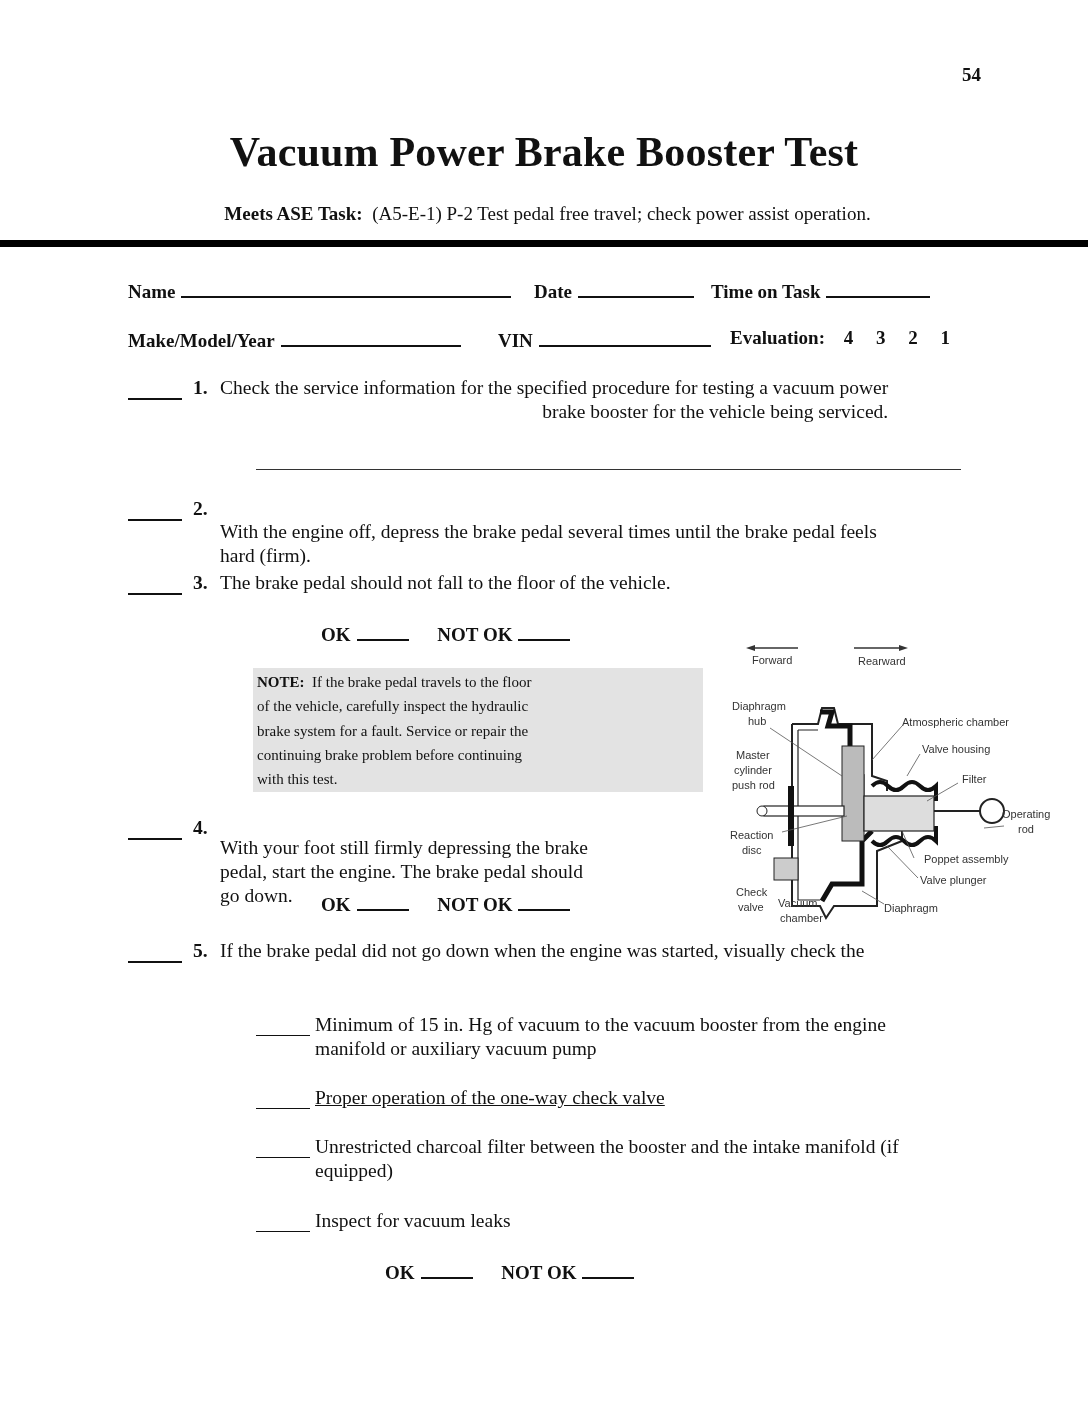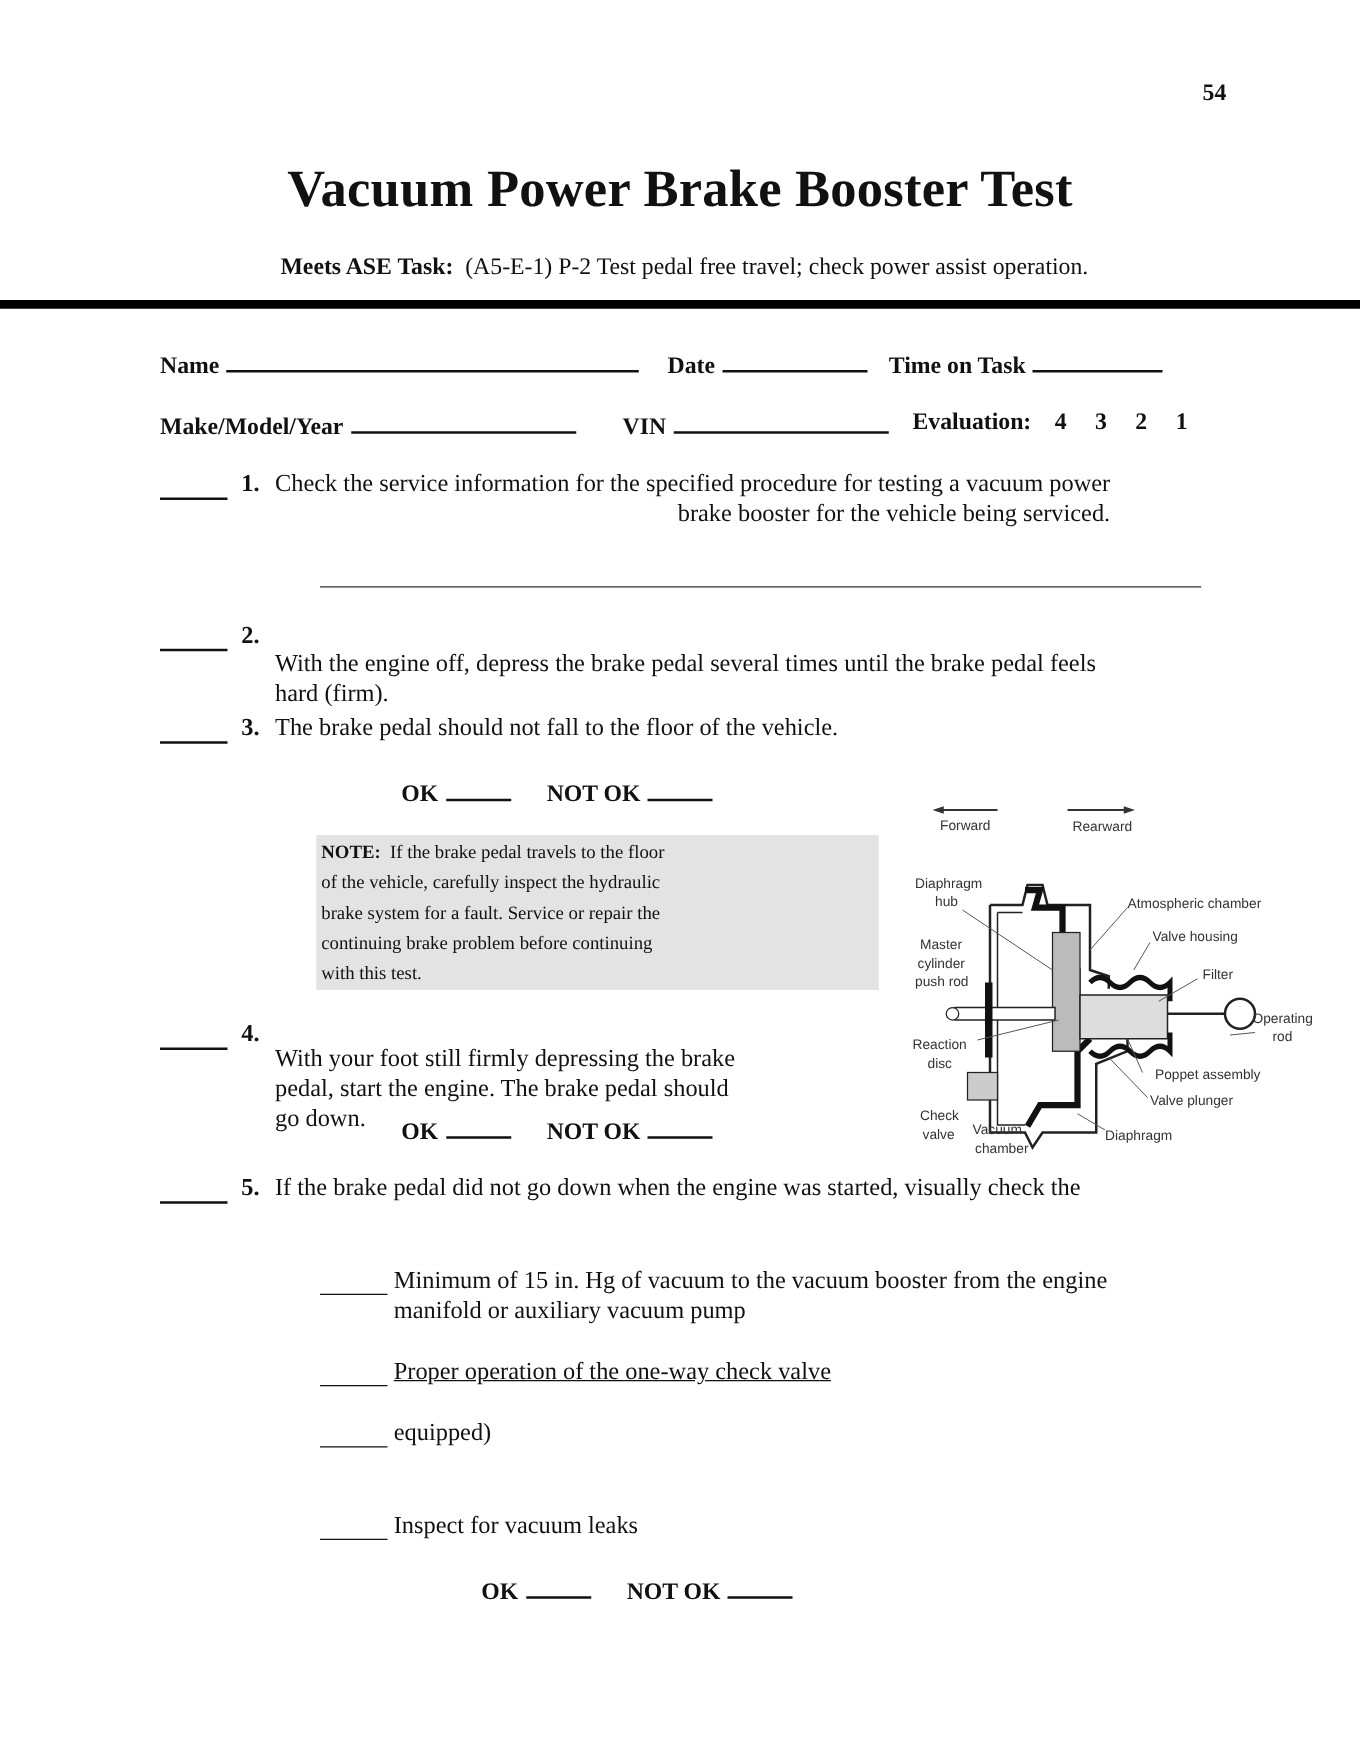--- a/index.html
+++ b/index.html
@@ -192,20 +192,21 @@
   <div>manifold or auxiliary vacuum pump</div>
 </div>
 
 <div class="sub-blank" style="left:256px; top:1108px;"></div>
 <div class="abs t" style="left:315px; top:1086px;text-decoration:underline;">
   <div>Proper operation of the one-way check valve</div>
 </div>
 
 <div class="sub-blank" style="left:256px; top:1157px;"></div>
 <div class="abs t" style="left:315px; top:1135px;">
+  <div>Unrestricted charcoal filter between the booster and the intake manifold (if</div>
   <div>equipped)</div>
 </div>
 
 <div class="sub-blank" style="left:256px; top:1231px;"></div>
 <div class="abs t" style="left:315px; top:1209px;">
   <div>Inspect for vacuum leaks</div>
 </div>
 
 <div class="abs okrow" style="left:385px; top:1259px;">
   <span>OK</span><span class="blank"></span>

